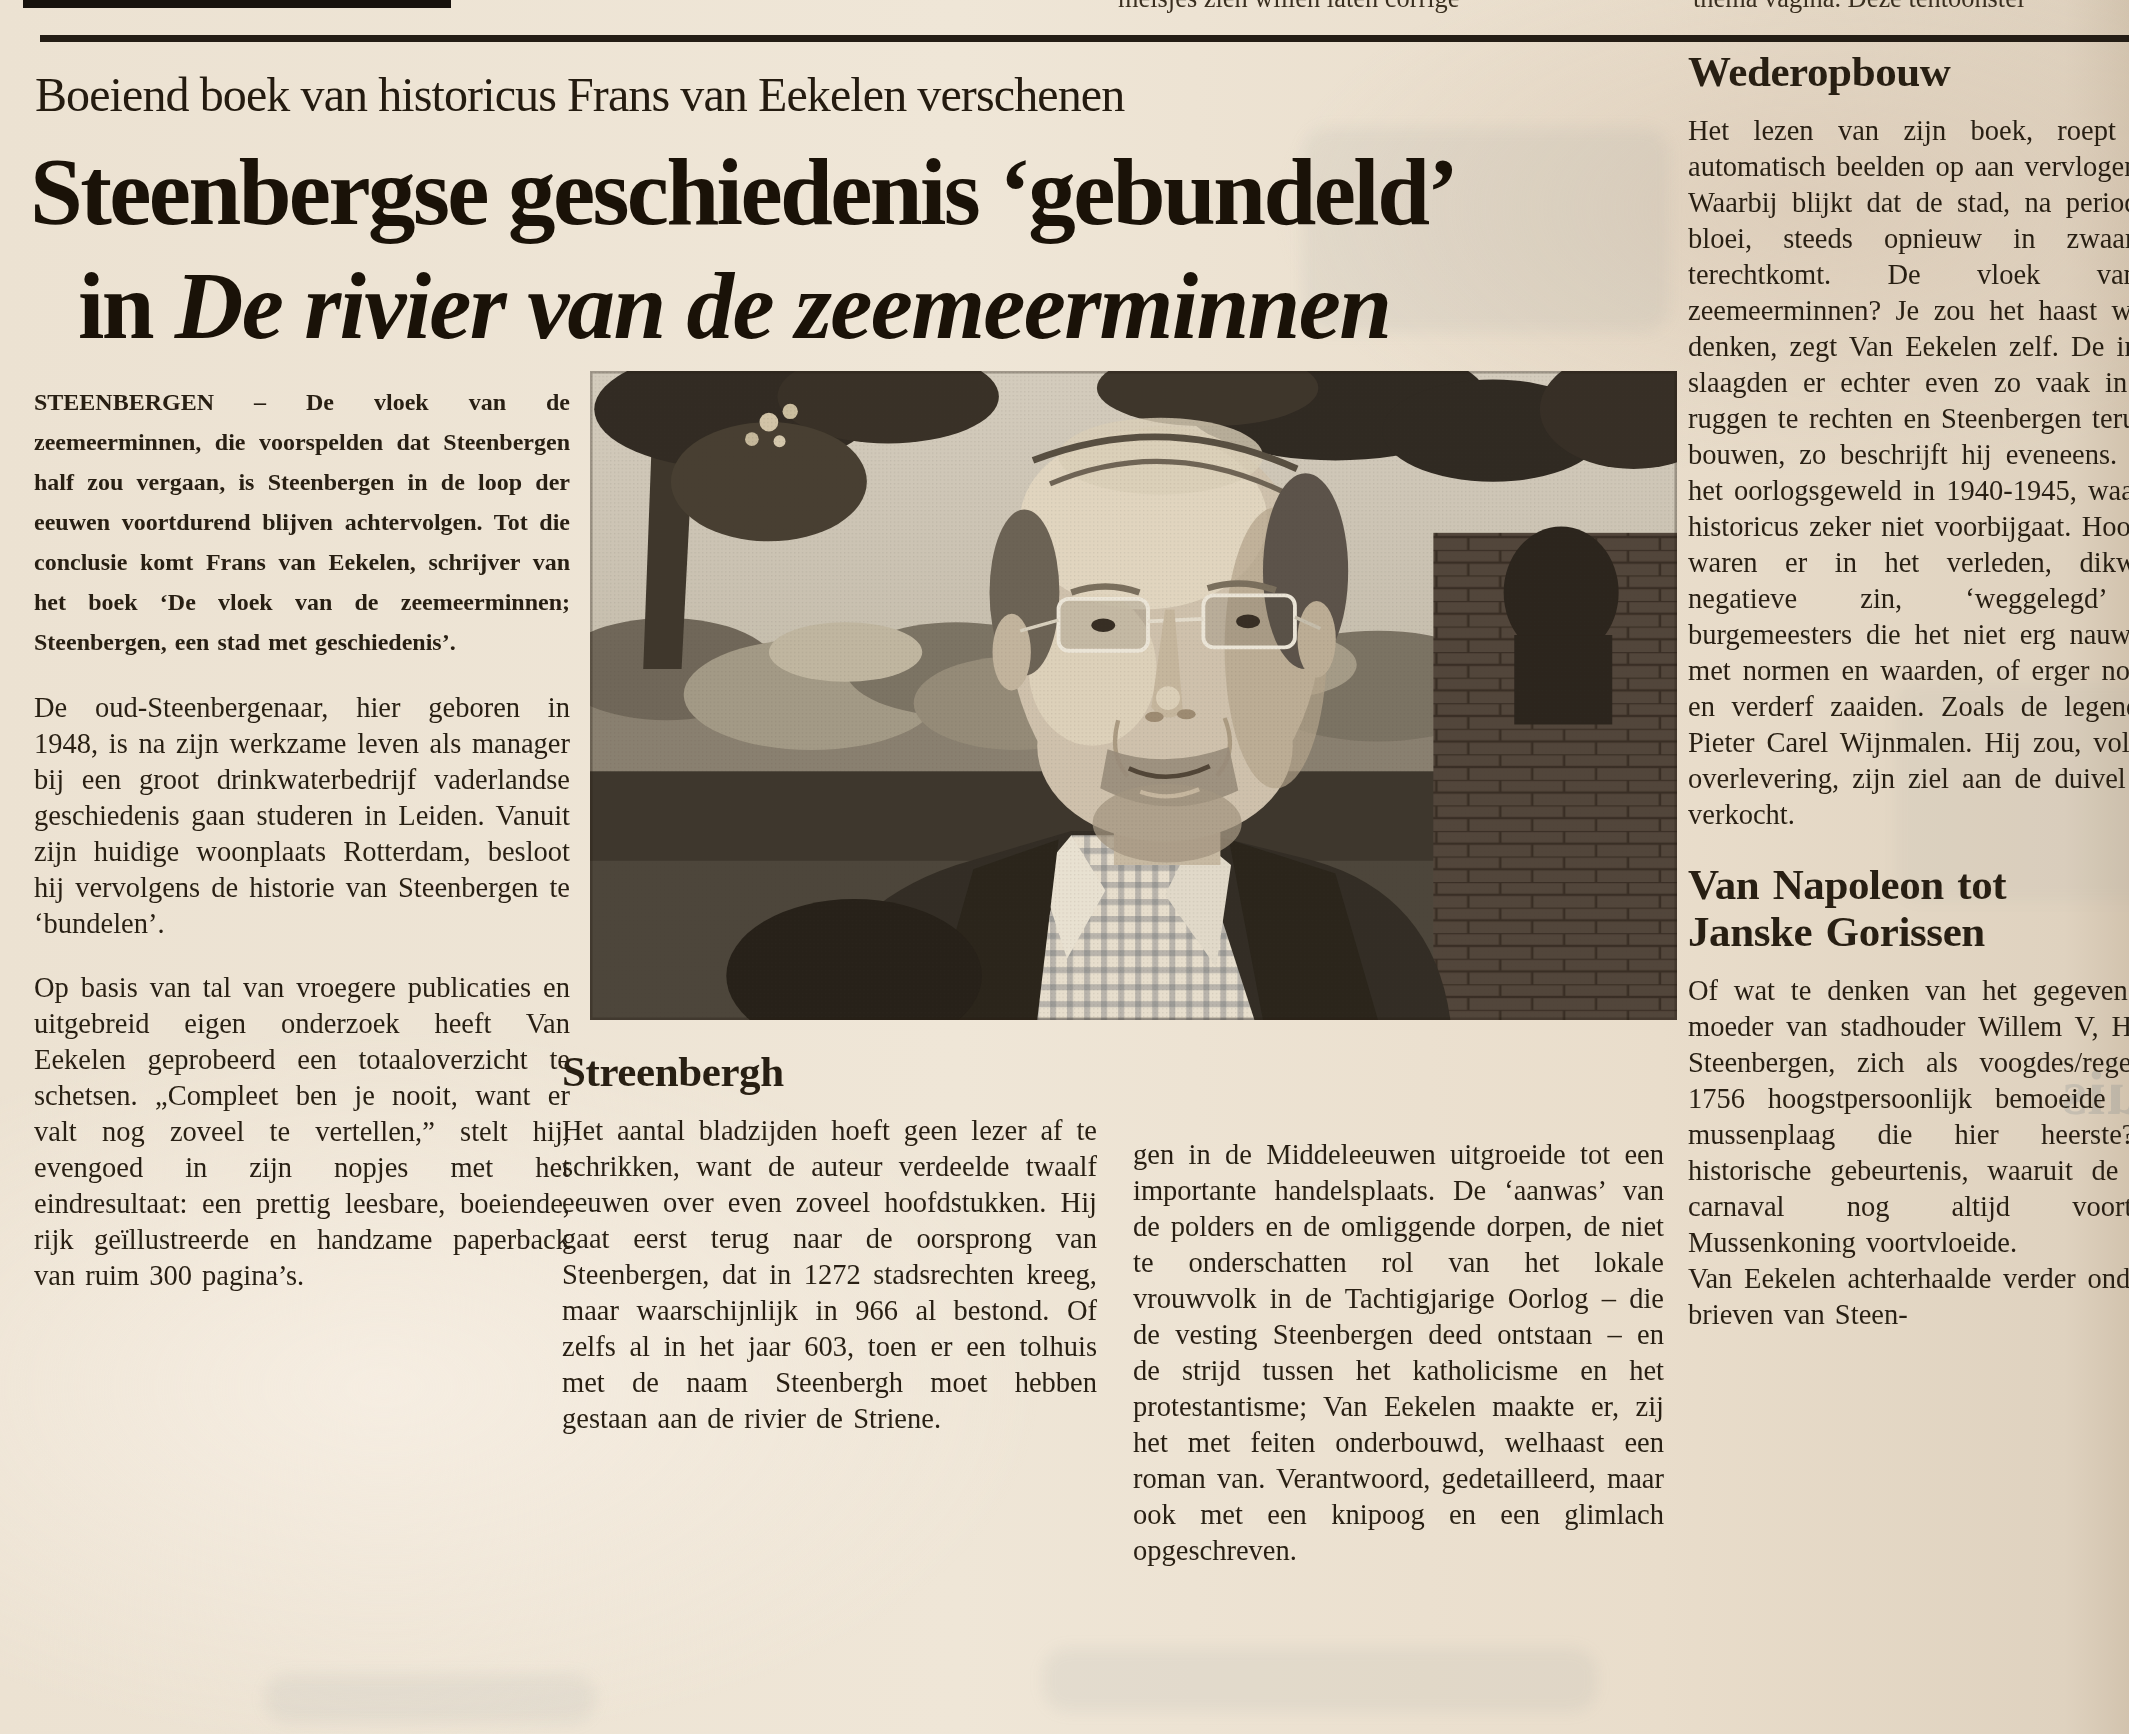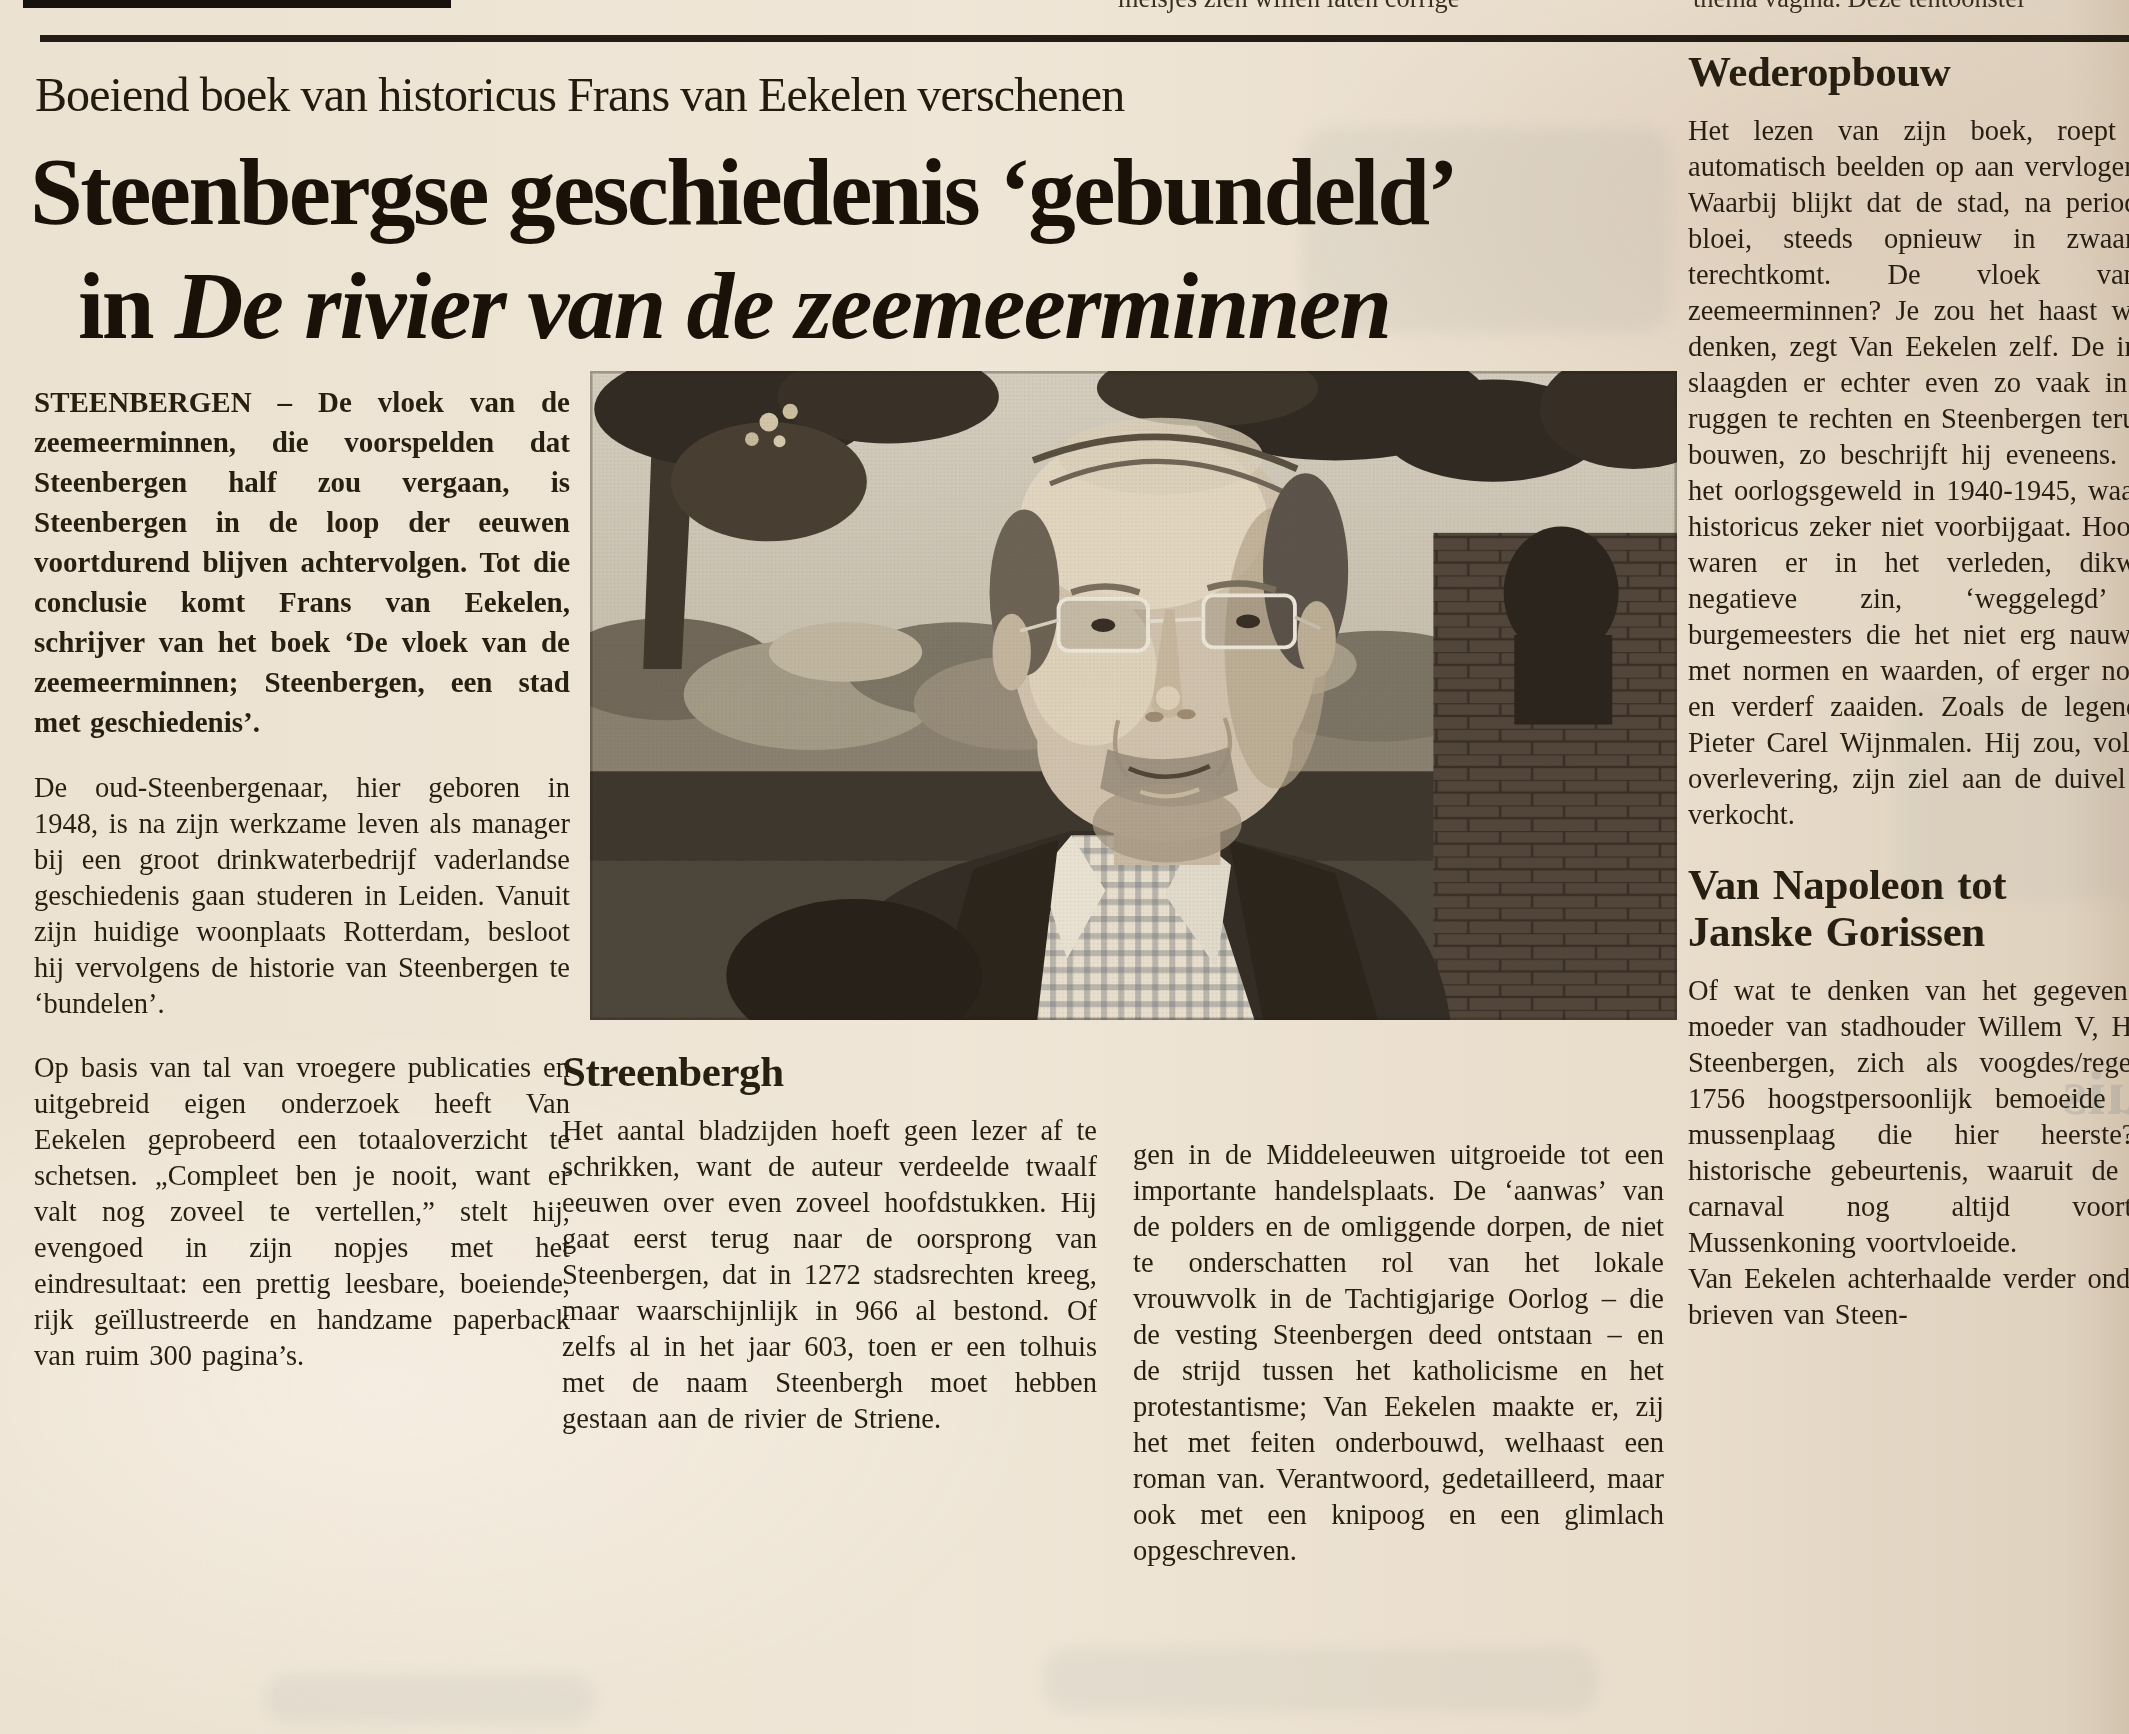--- a/index.html
+++ b/index.html
@@ -18,21 +18,21 @@
   .frag span{display:block;transform:translateY(-17px);}
   .kicker{position:absolute;left:35px;top:67px;font-size:48px;letter-spacing:-0.9px;color:#241b10;white-space:nowrap;}
   .headline{position:absolute;left:30px;top:135px;font-weight:bold;color:#1a1208;
             font-size:95px;line-height:114px;letter-spacing:-2.6px;white-space:nowrap;}
   .hl-prefix{margin-right:0.24em;margin-left:48px;}
   .hl-italic{font-style:italic;letter-spacing:-1.7px;}
   .col{position:absolute;text-align:justify;}
   .body-text{font-size:28.5px;line-height:36px;word-spacing:3px;}
   .body-text p{margin:0 0 28px 0;}
   .body-text p.tight{margin:0;}
-  .lead{font-weight:bold;font-size:29px;line-height:40px;word-spacing:2.1px;}
+  .lead{font-weight:bold;font-size:24px;line-height:40px;word-spacing:2.1px;}
   .col-head{font-size:43px;font-weight:bold;line-height:47px;letter-spacing:-0.4px;margin:0 0 18px 0;text-align:left;}
   .photo{position:absolute;left:590px;top:371px;width:1087px;height:649px;}
   .photo svg{display:block;width:100%;height:100%;}
   .ghost{position:absolute;font-weight:bold;color:rgba(105,118,128,0.20);transform:scaleX(-1);
          font-size:64px;white-space:nowrap;letter-spacing:0.9px;}
   .smudge{position:absolute;background:rgba(140,148,152,0.10);filter:blur(6.8px);border-radius:25.6px;}
 </style>
 </head>
 <body>
 

